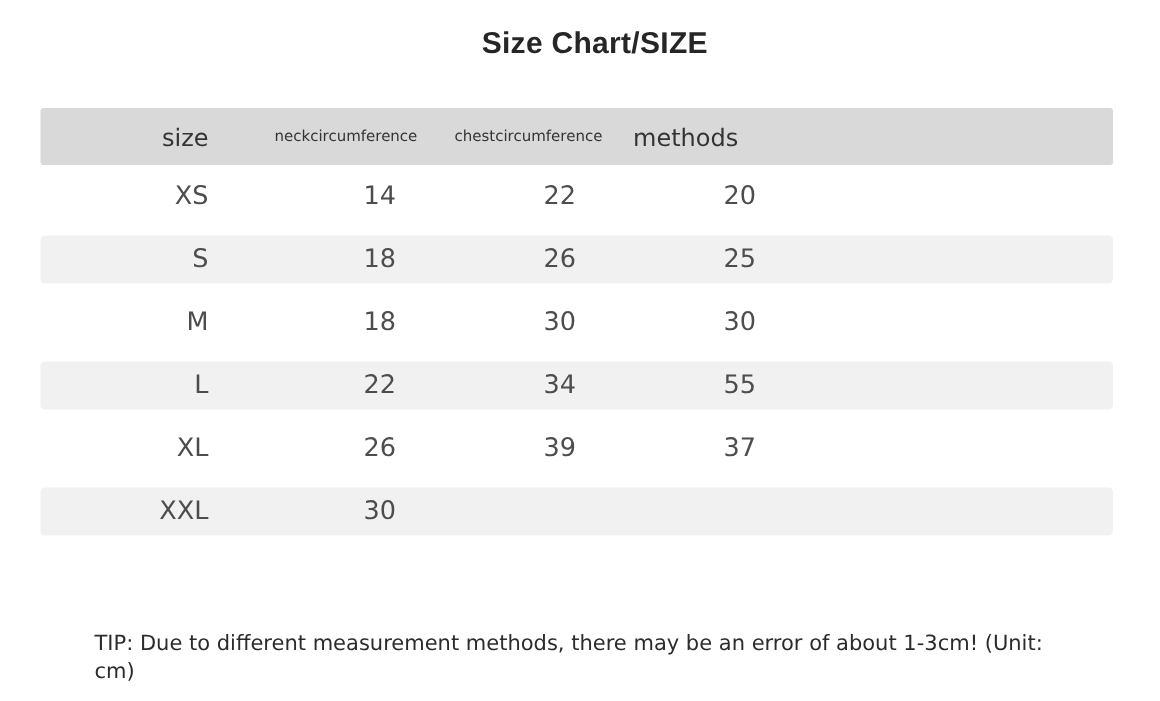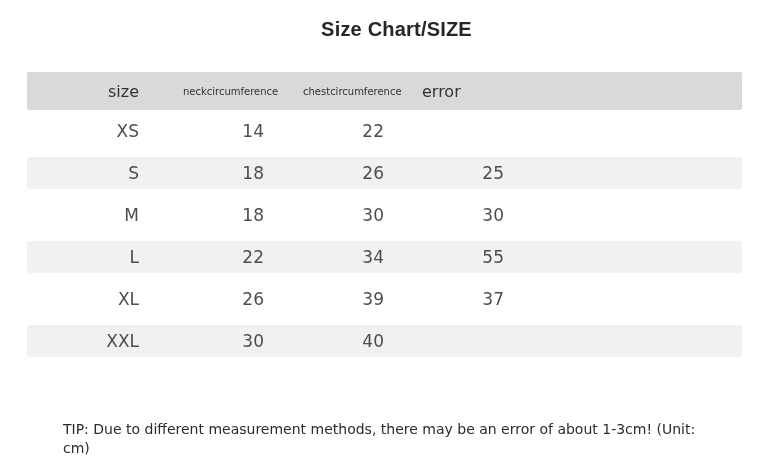--- a/index.html
+++ b/index.html
@@ -103,28 +103,29 @@
   <div class="row header">
     <div class="cell th-size">size</div>
     <div class="cell th-small pad-neck">
       <span>neck</span>
       <span>circumference</span>
     </div>
     <div class="cell th-small pad-chest">
       <span>chest</span>
       <span>circumference</span>
     </div>
-    <div class="cell th-height">error</div>
+    <div class="cell th-height">methods</div>
     <div class="cell"></div>
   </div>
 
   <div class="row">
     <div class="cell">XS</div>
     <div class="cell">14</div>
     <div class="cell">22</div>
+    <div class="cell">20</div>
     <div class="cell"></div>
   </div>
 
   <div class="row striped">
     <div class="cell">S</div>
     <div class="cell">18</div>
     <div class="cell">26</div>
     <div class="cell">25</div>
     <div class="cell"></div>
   </div>
@@ -149,19 +150,18 @@
     <div class="cell">XL</div>
     <div class="cell">26</div>
     <div class="cell">39</div>
     <div class="cell">37</div>
     <div class="cell"></div>
   </div>
 
   <div class="row striped">
     <div class="cell">XXL</div>
     <div class="cell">30</div>
-    <div class="cell">40</div>
     <div class="cell"></div>
   </div>
 
 </div>
 
 <p class="tip">TIP: Due to different measurement methods, there may be an error of about 1-3cm! (Unit: cm)</p>
 
 </body></html>

